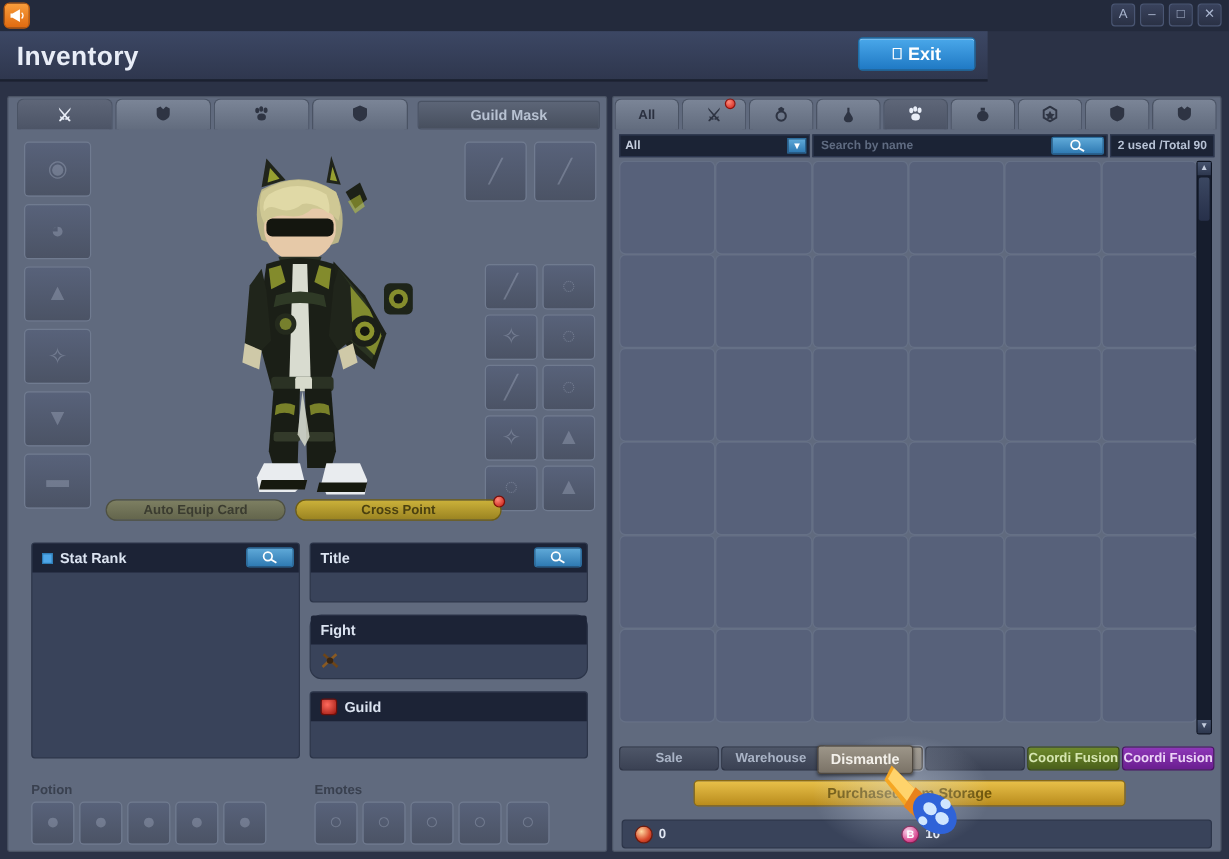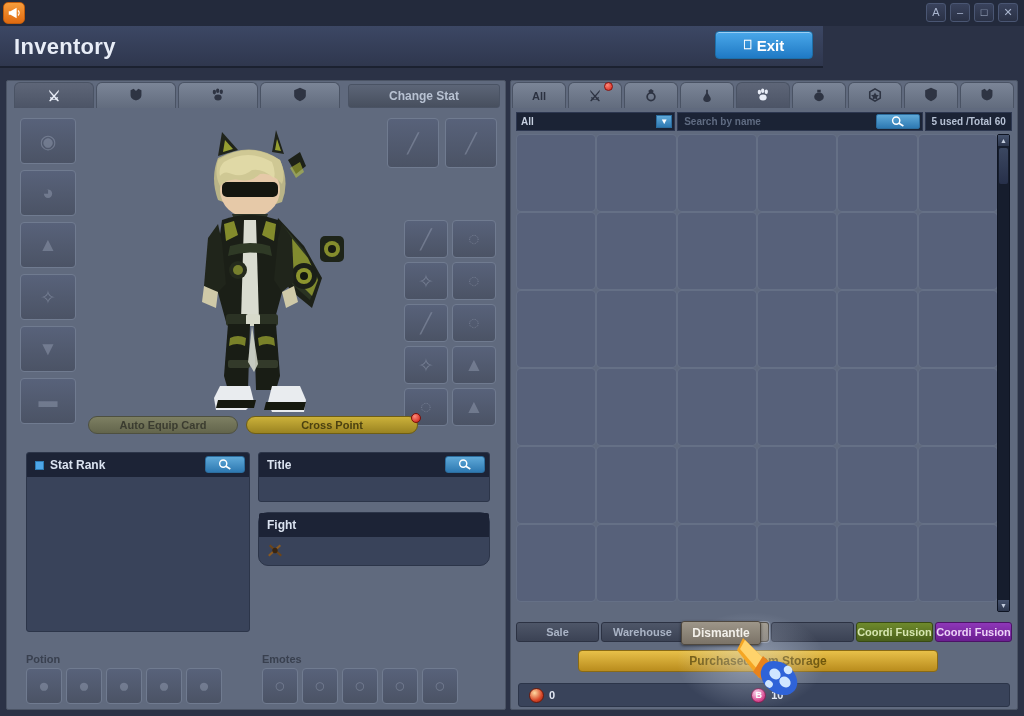--- a/index.html
+++ b/index.html
@@ -374,21 +374,21 @@
           </svg>
       </span>
     </div>
     <div class="tab w80">
       <span class="gi">
         <svg width="14" height="15" viewBox="0 0 16 18">
             <path d="M8 1 L15 4 v6 c0 4-4 6-7 7-3-1-7-3-7-7V4z" fill="#2e3443"></path>
           </svg>
       </span>
     </div>
-    <div class="changemask">Change Stat</div>
+    <div class="changemask">Guild Mask</div>
   </div>
 
   <div class="panel-left"></div>
 
   <div class="eqcol-left">
     <div class="slot">
         <span class="ghost">◉</span>
       </div>
     <div class="slot">
         <span class="ghost">◕</span>
@@ -556,20 +556,26 @@
       <span class="fightchip">
         <svg width="16" height="15" viewBox="0 0 18 16">
             <path d="M2 14 L15 2" stroke="#8a5a22" stroke-width="2.4"></path>
             <path d="M16 14 L3 2" stroke="#6d4518" stroke-width="2.4"></path>
             <circle cx="9" cy="8" r="3" fill="#3a2510"></circle>
           </svg>
       </span>
     </div>
   </div>
 
+  <div class="infobox" style="left:258px; top:576px; width:232px; height:56px;">
+    <div class="ibhead">
+      <span class="guildemblem"></span>
+      <span>Guild</span>
+    </div>
+  </div>
 
   <div class="trayLabel" style="left:26px; top:653px;">Potion</div>
   <div class="tray" style="left:26px; top:668px;">
     <div class="slot">
         <span class="ghost">●</span>
       </div>
     <div class="slot">
         <span class="ghost">●</span>
       </div>
     <div class="slot">
@@ -676,21 +682,21 @@
     </div>
     <div class="searchfield">
       <span>Search by name</span>
       <span class="sbtn">
         <svg width="18" height="11" viewBox="0 0 20 12">
             <circle cx="8" cy="5" r="4" fill="none" stroke="#fff" stroke-width="1.6"></circle>
             <path d="M11 8 L16 11" stroke="#fff" stroke-width="1.8"></path>
           </svg>
       </span>
     </div>
-    <div class="usedcount">5 used /Total 60</div>
+    <div class="usedcount">2 used /Total 90</div>
   </div>
 
   <div class="invgrid">
     <div class="invcell"></div>
       <div class="invcell"></div>
       <div class="invcell"></div>
       <div class="invcell"></div>
       <div class="invcell"></div>
       <div class="invcell"></div>
     <div class="invcell"></div>

